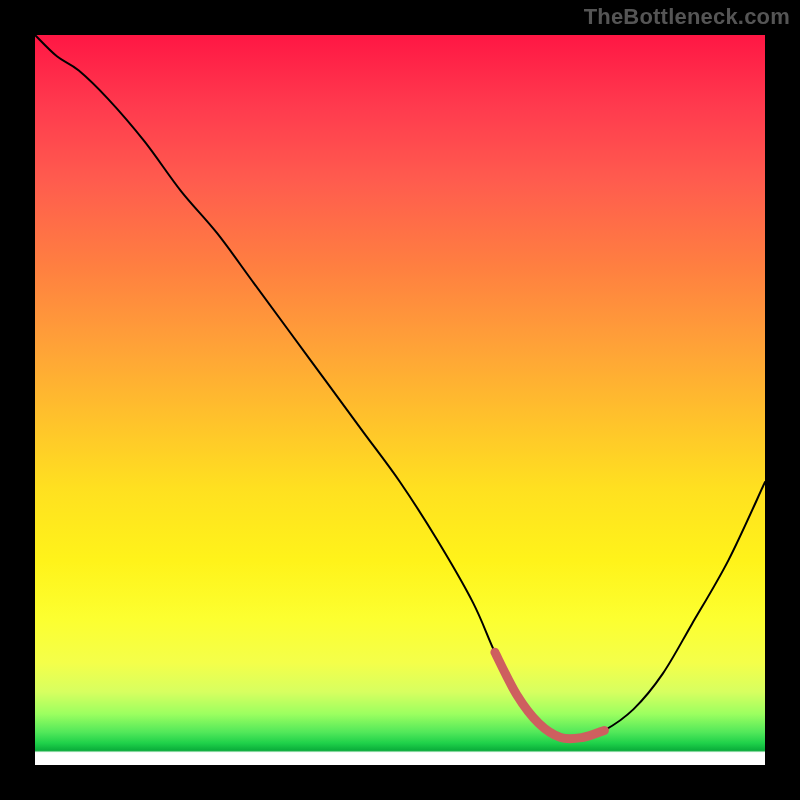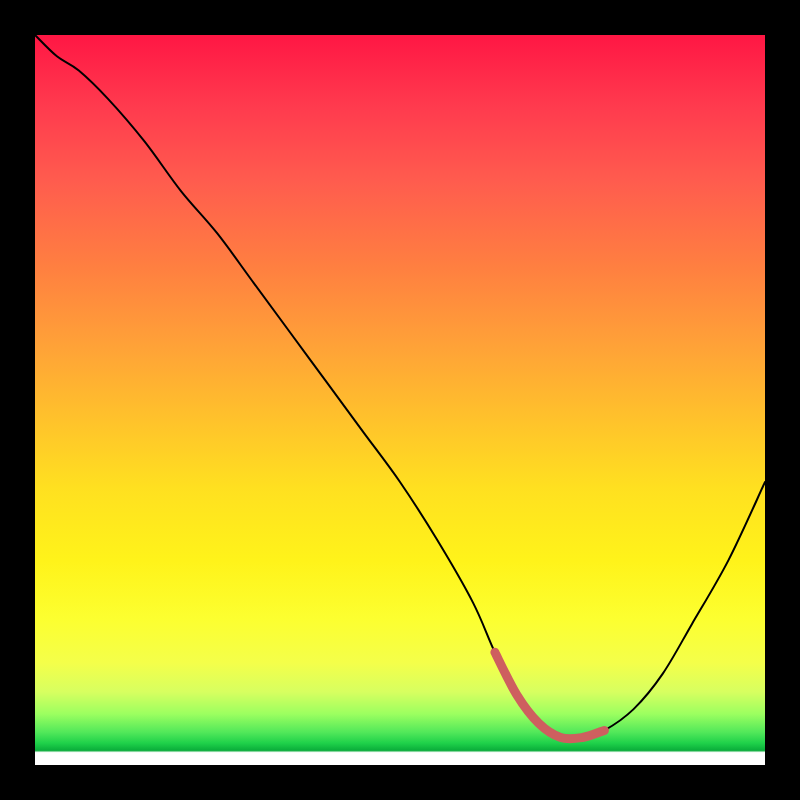--- a/index.html
+++ b/index.html
@@ -65,20 +65,21 @@
     fill: none;
     stroke: #ce5f5f;
     stroke-width: 9;
     stroke-linecap: round;
   }
 </style>
 </head>
 <body>
 
 <div class="container">
+  <div class="watermark">TheBottleneck.com</div>
 
   <div class="plot-area">
     <svg class="curve" viewBox="0 0 730 730" preserveAspectRatio="none">
       <path id="curve-path" class="curve-main" d="M 0.0 0.0 C 3.6 3.5, 14.6 15.4, 21.9 21.3 C 29.2 27.2, 35.3 28.4, 43.8 35.5 C 52.3 42.6, 62.0 52.0, 73.0 63.9 C 84.0 75.7, 97.3 91.1, 109.5 106.4 C 121.7 121.8, 133.8 140.7, 146.0 156.1 C 158.2 171.5, 170.3 183.3, 182.5 198.7 C 194.7 214.1, 206.8 231.8, 219.0 248.3 C 231.2 264.9, 243.3 281.5, 255.5 298.0 C 267.7 314.6, 279.8 331.1, 292.0 347.7 C 304.2 364.2, 316.3 380.8, 328.5 397.4 C 340.7 413.9, 352.8 429.3, 365.0 447.0 C 377.2 464.8, 389.3 483.7, 401.5 503.8 C 413.7 523.9, 428.3 548.7, 438.0 567.6 C 447.7 586.6, 452.6 601.9, 459.9 617.3 C 467.2 632.7, 474.5 648.1, 481.8 659.9 C 489.1 671.7, 496.4 681.2, 503.7 688.3 C 511.0 695.4, 518.3 700.1, 525.6 702.5 C 532.9 704.8, 540.2 703.6, 547.5 702.5 C 554.8 701.3, 560.9 700.1, 569.4 695.4 C 577.9 690.6, 588.9 683.5, 598.6 674.1 C 608.3 664.6, 618.1 652.8, 627.8 638.6 C 637.5 624.4, 646.0 607.9, 657.0 588.9 C 668.0 570.0, 681.3 548.7, 693.5 525.1 C 705.7 501.4, 723.9 460.0, 730.0 447.0"></path>
       <path id="highlight-path" class="curve-highlight" d="M 459.9 617.3 C 463.5 624.4, 474.5 648.1, 481.8 659.9 C 489.1 671.7, 496.4 681.2, 503.7 688.3 C 511.0 695.4, 518.3 700.1, 525.6 702.5 C 532.9 704.8, 540.2 703.6, 547.5 702.5 C 554.8 701.3, 565.8 696.6, 569.4 695.4"></path>
     </svg>
   </div>
 </div>
 
 </body></html>

